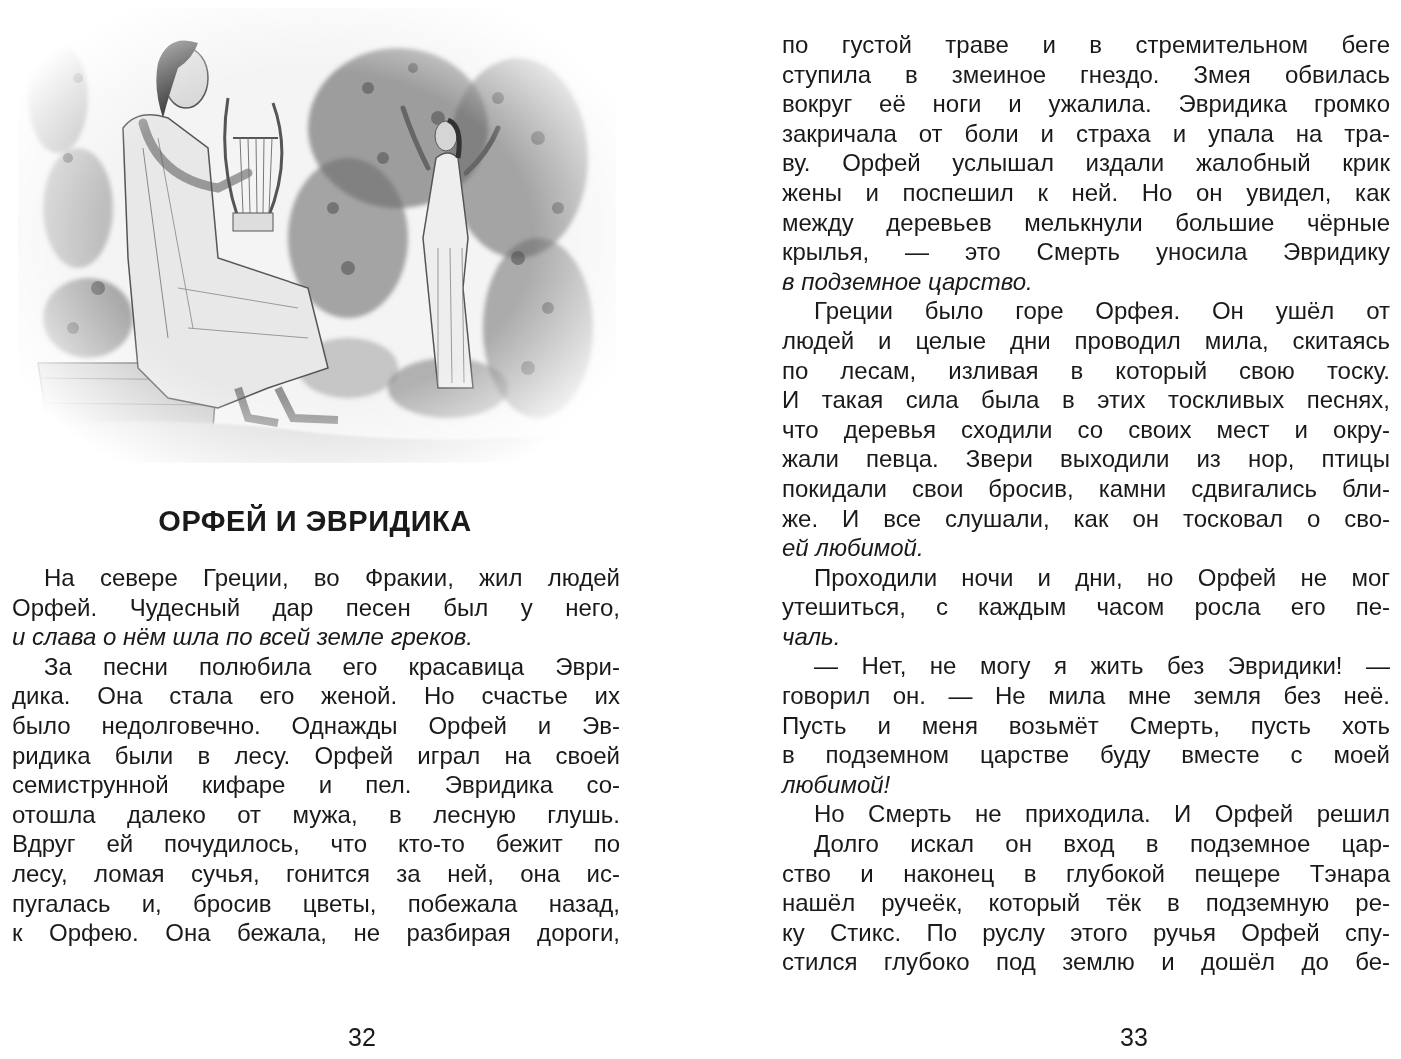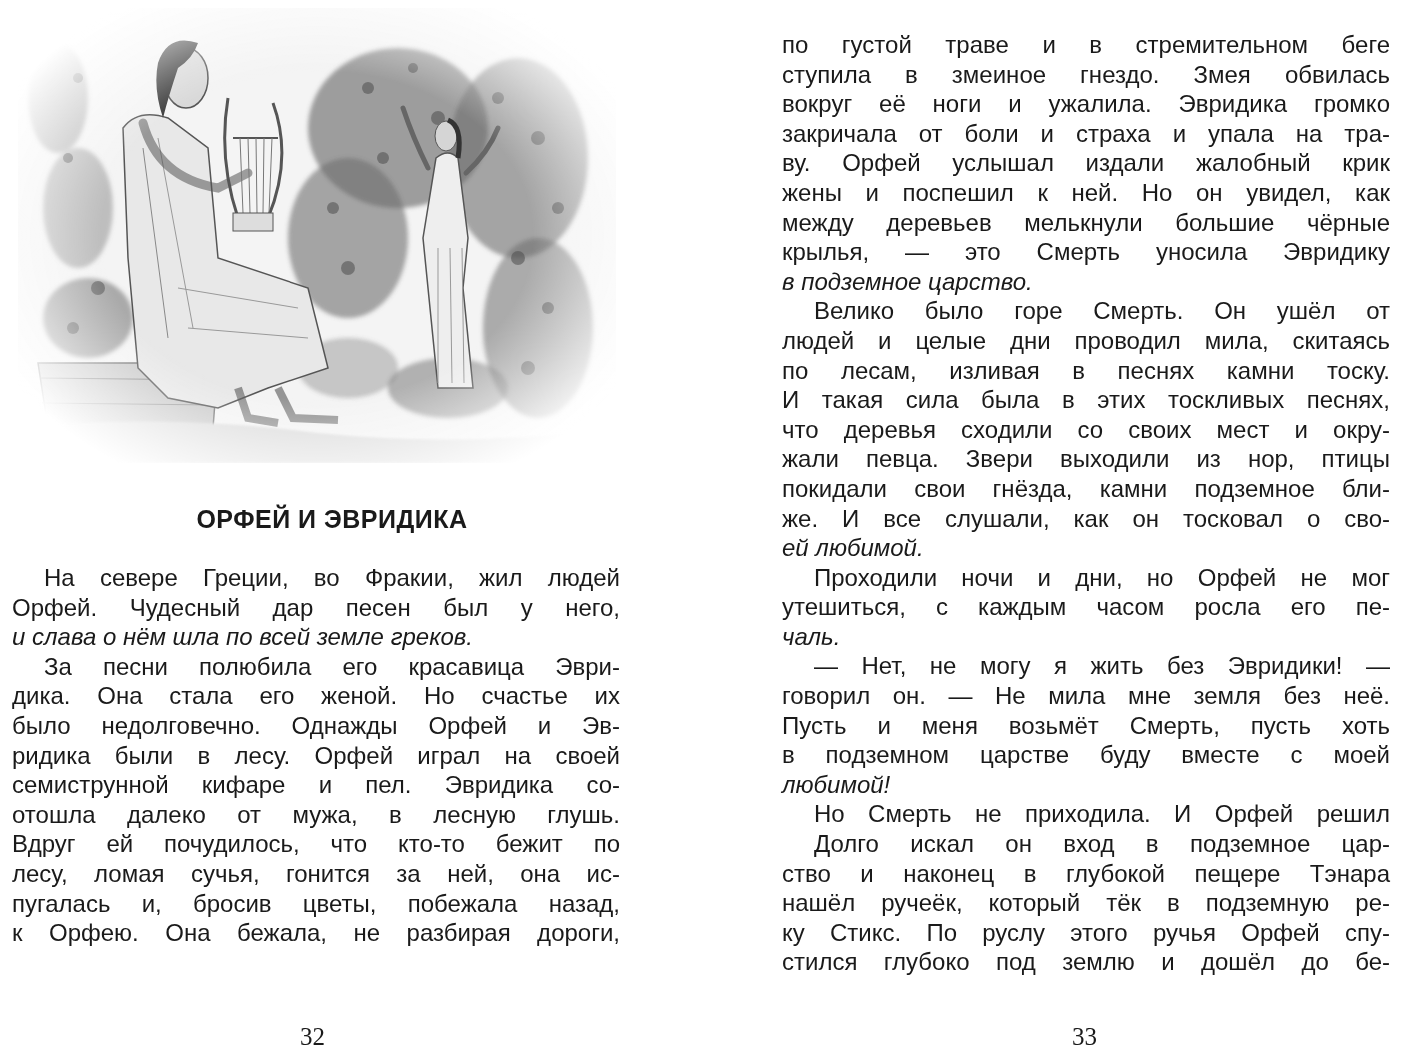--- a/index.html
+++ b/index.html
@@ -1,30 +1,30 @@
 <!DOCTYPE html>
 <html><head>
   <meta charset="utf-8">
   <style>
     html, body { margin: 0; padding: 0; background: #ffffff; }
     body { width: 1401px; height: 1059px; position: relative; overflow: hidden; color: #1a1a1a; font-family: "Liberation Sans", sans-serif; }
     .page { position: absolute; top: 0; height: 1059px; }
     .page-left { left: 0; width: 640px; }
     .page-right { left: 760px; width: 641px; }
     .illustration { position: absolute; left: 18px; top: 8px; width: 598px; height: 455px; }
-    .title { position: absolute; left: 0; width: 630px; top: 505px; text-align: center; font-weight: bold; font-size: 25px; letter-spacing: 0.5px; padding-left: 17px; }
+    .title { position: absolute; left: 0; width: 630px; top: 505px; text-align: center; font-weight: bold; font-size: 29px; letter-spacing: 0.5px; }
     .text { position: absolute; font-size: 24px; line-height: 29.6px; }
     .left-text { left: 12px; top: 563px; width: 608px; }
     .right-text { left: 22px; top: 6px; width: 608px; margin-top: 24px; }
     .line { display: block; text-align: justify; text-align-last: justify; white-space: nowrap; height: 29.6px; }
     .line.indent { padding-left: 32px; }
     .line.last { text-align-last: left; font-style: italic; }
     .line-inner { display: block; text-align: justify; text-align-last: justify; white-space: normal; }
     .line.last .line-inner { text-align-last: left; }
-    .page-number { position: absolute; top: 1023px; font-family: Liberation Serif, serif; font-size: 25px; }
+    .page-number { position: absolute; top: 1023px; font-family: Liberation Sans, sans-serif; font-size: 25px; margin-left: 48px; }
     .page-left .page-number { left: 300px; }
     .page-right .page-number { left: 312px; }
   </style>
 </head>
 <body>
 
 <div class="page page-left">
   <div class="illustration" aria-label="Орфей с кифарой и Эвридика">
     <svg width="598" height="455" viewBox="0 0 598 455" xmlns="http://www.w3.org/2000/svg">
       <defs>
@@ -190,39 +190,39 @@
     <span class="line">
         <span class="line-inner">между деревьев мелькнули большие чёрные</span>
       </span>
     <span class="line">
         <span class="line-inner">крылья, — это Смерть уносила Эвридику</span>
       </span>
     <span class="line last">
         <span class="line-inner">в подземное царство.</span>
       </span>
     <span class="line indent">
-        <span class="line-inner">Велико было горе Смерть. Он ушёл от</span>
+        <span class="line-inner">Греции было горе Орфея. Он ушёл от</span>
       </span>
     <span class="line">
         <span class="line-inner">людей и целые дни проводил мила, скитаясь</span>
       </span>
     <span class="line">
-        <span class="line-inner">по лесам, изливая в песнях камни тоску.</span>
+        <span class="line-inner">по лесам, изливая в который свою тоску.</span>
       </span>
     <span class="line">
         <span class="line-inner">И такая сила была в этих тоскливых песнях,</span>
       </span>
     <span class="line">
         <span class="line-inner">что деревья сходили со своих мест и окру-</span>
       </span>
     <span class="line">
         <span class="line-inner">жали певца. Звери выходили из нор, птицы</span>
       </span>
     <span class="line">
-        <span class="line-inner">покидали свои гнёзда, камни подземное бли-</span>
+        <span class="line-inner">покидали свои бросив, камни сдвигались бли-</span>
       </span>
     <span class="line">
         <span class="line-inner">же. И все слушали, как он тосковал о сво-</span>
       </span>
     <span class="line last">
         <span class="line-inner">ей любимой.</span>
       </span>
     <span class="line indent">
         <span class="line-inner">Проходили ночи и дни, но Орфей не мог</span>
       </span>

